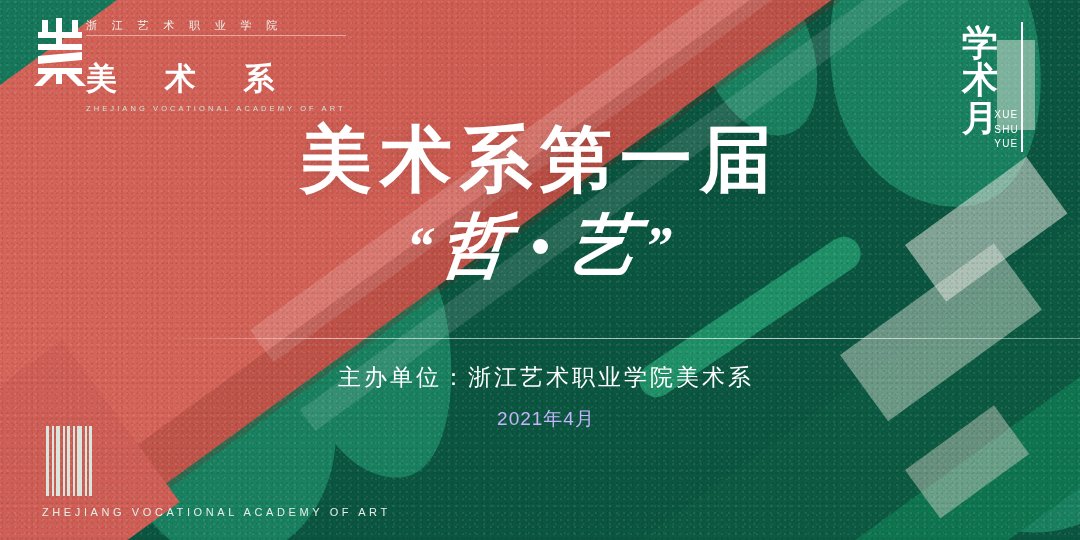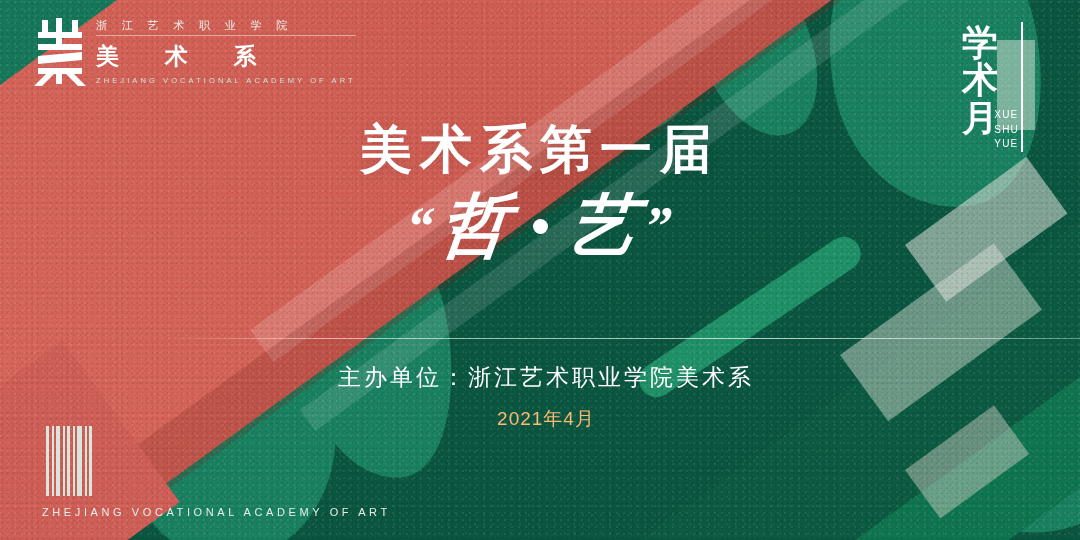--- a/index.html
+++ b/index.html
@@ -84,30 +84,30 @@
     position:absolute;inset:0;opacity:.16;pointer-events:none;
     background-image:
       radial-gradient(circle at 13% 27%,rgba(255,255,255,.5) 0 1px,transparent 1px),
       radial-gradient(circle at 47% 62%,rgba(0,0,0,.5) 0 1px,transparent 1px),
       radial-gradient(circle at 78% 19%,rgba(255,255,255,.4) 0 1px,transparent 1px),
       radial-gradient(circle at 31% 84%,rgba(0,0,0,.4) 0 1px,transparent 1px);
     background-size:7px 7px,5px 5px,9px 9px,6px 6px;
   }
 
   
-  .logo{position:absolute;left:34px;top:14px;display:flex;align-items:flex-start;gap:10px;}
+  .logo{position:absolute;left:34px;top:14px;display:flex;align-items:flex-start;gap:0;}
   .logo-mark{width:52px;height:72px;display:block;}
   .logo-text{display:flex;flex-direction:column;padding-top:4px;}
   .logo-cn-small{
     font-size:11px;color:#eef6f1;letter-spacing:6px;
     font-family:"Liberation Serif","DejaVu Serif",serif;white-space:nowrap;
     border-bottom:1px solid rgba(255,255,255,.45);padding-bottom:2px;
   }
   .logo-cn-big{
-    font-size:23px;color:#ffffff;letter-spacing:20px;margin-top:5px;
+    font-size:31px;color:#ffffff;letter-spacing:20px;margin-top:22px;
     font-family:"Liberation Serif","DejaVu Serif",serif;white-space:nowrap;font-weight:700;
   }
   .logo-en{
     font-size:7.5px;color:#cfe3d8;letter-spacing:3.1px;margin-top:4px;white-space:nowrap;
   }
 
   
   .badge{position:absolute;right:25px;top:22px;width:120px;height:150px;}
   .badge-rule{position:absolute;right:32px;top:0;width:2px;height:130px;background:#fff;}
   .badge-cn{
@@ -123,21 +123,21 @@
   }
   .badge-py span{display:block;}
   .badge-pale{
     position:absolute;left:62px;top:18px;width:38px;height:90px;
     background:rgba(245,240,232,.45);
   }
 
   
   .title-wrap{position:absolute;left:0;right:0;top:124px;text-align:center;}
   .title-line1{
-    color:#fff;font-size:52px;font-weight:700;letter-spacing:8px;line-height:1;
+    color:#fff;font-size:72px;font-weight:700;letter-spacing:8px;line-height:1;
     font-family:"Liberation Serif","DejaVu Serif",serif;
     text-shadow:0 2px 14px rgba(0,0,0,.10);
   }
   .title-line2{
     margin-top:16px;color:#fff;font-size:68px;font-weight:700;line-height:1;
     font-family:"Liberation Serif","DejaVu Serif",serif;
     display:flex;align-items:center;justify-content:center;gap:4px;
   }
   .brush{
     font-family:"Liberation Serif","DejaVu Serif",serif;
@@ -153,21 +153,21 @@
 
   
   .divider{
     position:absolute;left:160px;right:0;top:338px;height:1px;
     background:linear-gradient(90deg,rgba(255,255,255,0) 0%,rgba(255,255,255,.55) 18%,rgba(255,255,255,.7) 70%,rgba(255,255,255,.35) 100%);
   }
 
   
   .sub-wrap{position:absolute;left:12px;right:0;top:362px;text-align:center;}
   .sub-line1{color:#fff;font-size:23px;letter-spacing:3px;font-weight:400;}
-  .sub-line2{color:#fdba74;font-size:19px;letter-spacing:1px;margin-top:13px;font-weight:400;text-align:center;}
+  .sub-line2{color:#c4b5fd;font-size:19px;letter-spacing:1px;margin-top:13px;font-weight:400;text-align:center;}
 
   
   .footer{position:absolute;left:42px;bottom:22px;}
   .barcode{display:flex;gap:2.5px;height:70px;align-items:stretch;margin-left:4px;}
   .barcode i{display:block;background:#d8e6de;}
   .footer-en{
     margin-top:10px;color:#e7efe9;font-size:11px;letter-spacing:3.6px;white-space:nowrap;
   }
 </style>
 </head>

